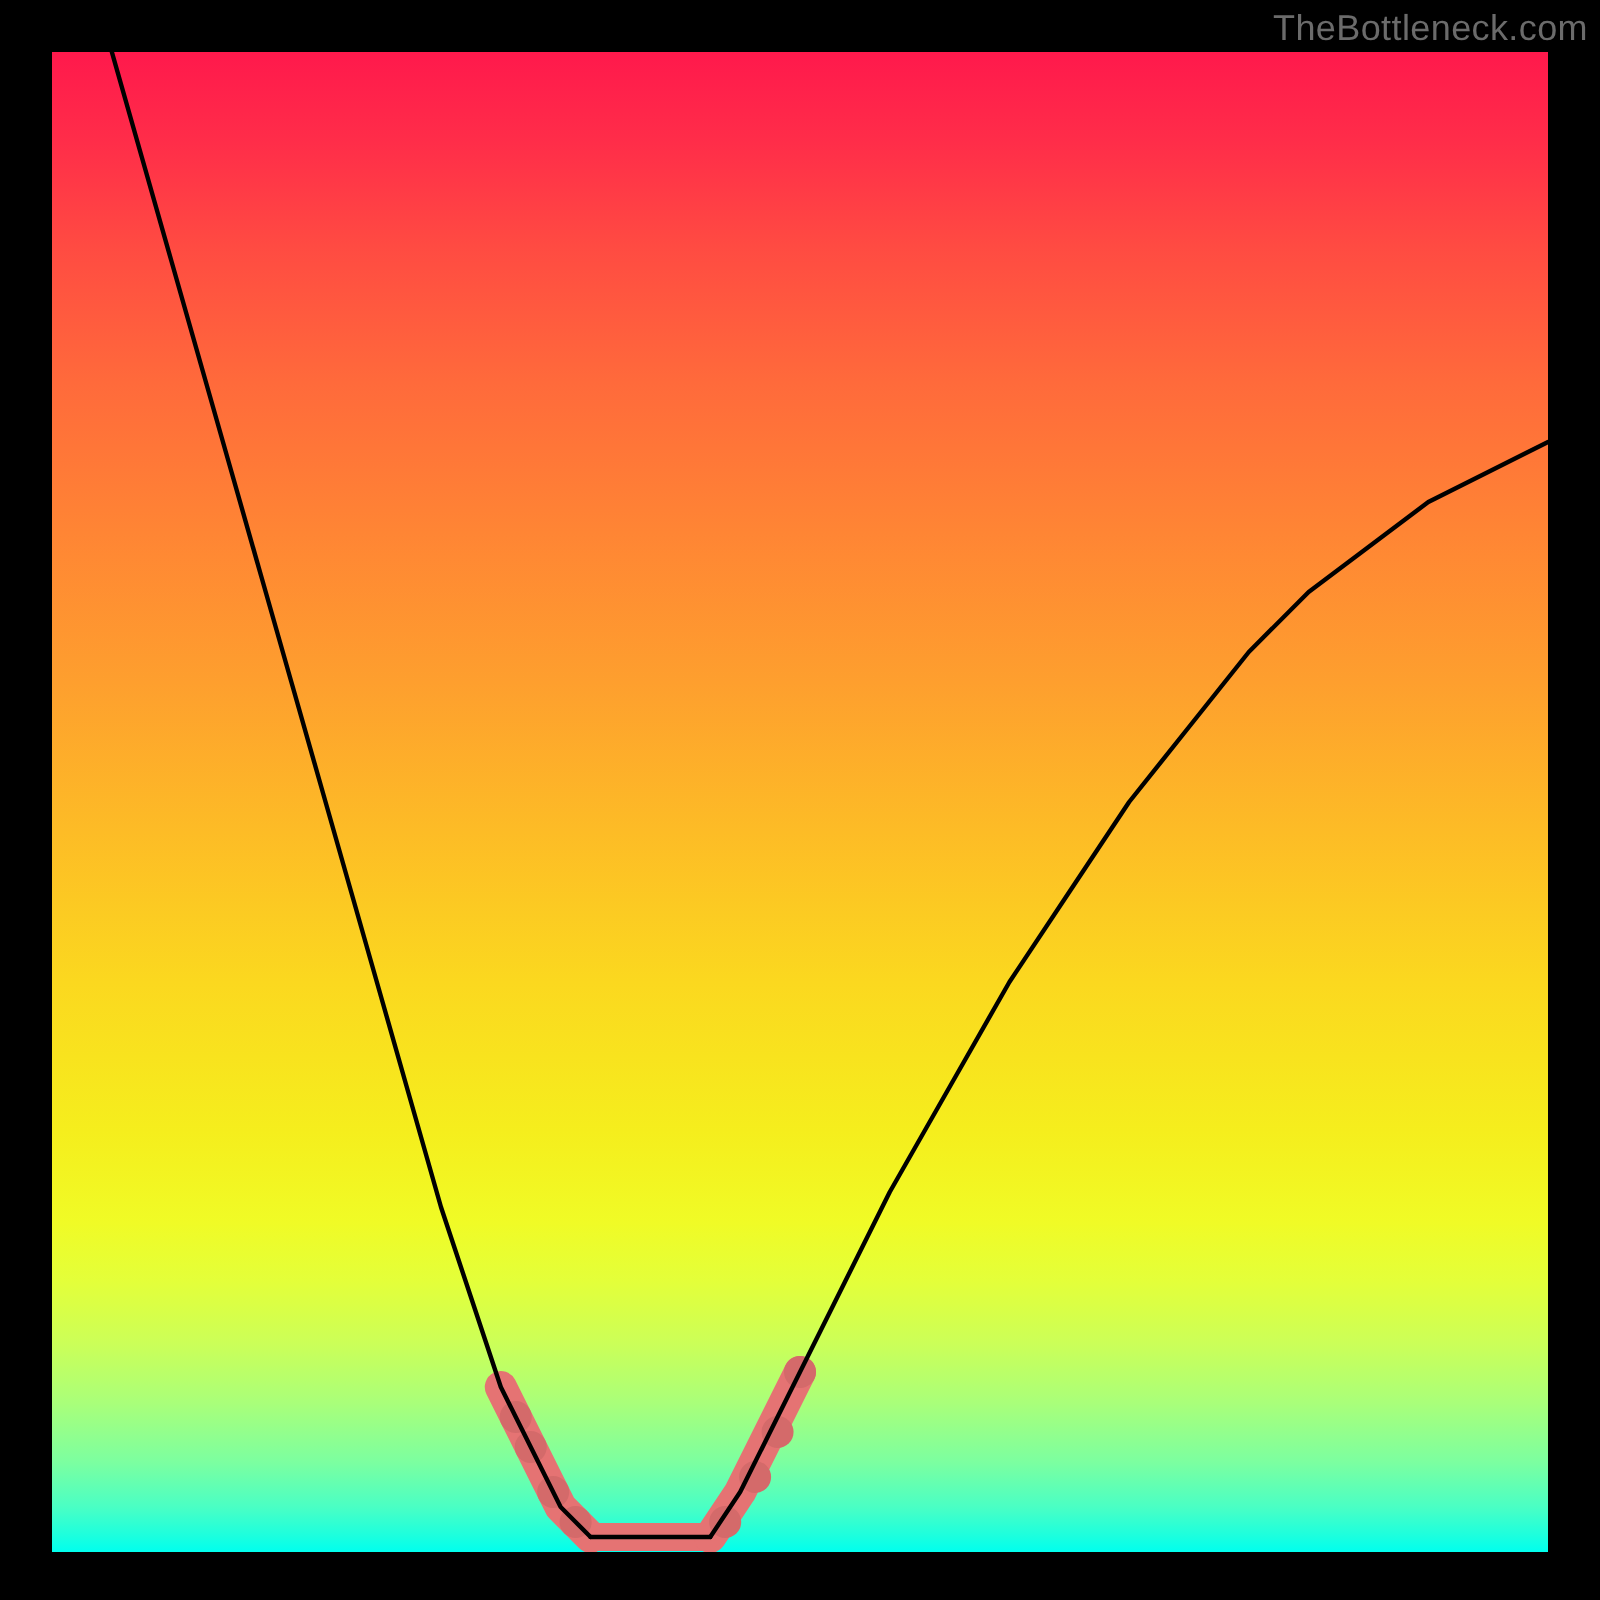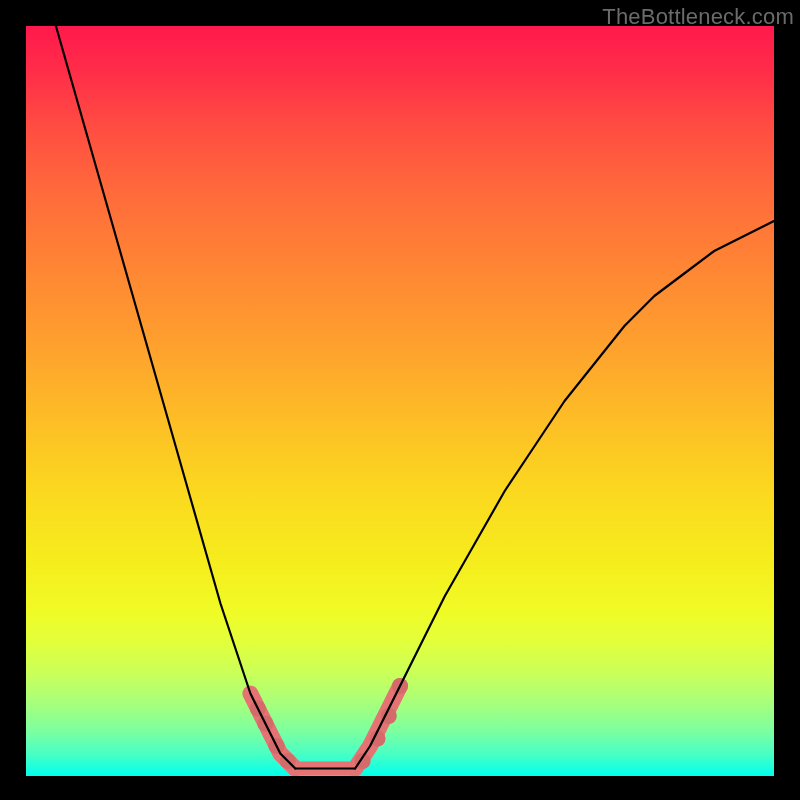--- a/index.html
+++ b/index.html
@@ -32,21 +32,21 @@
       #00ffee 100%
     );
     overflow: hidden;
   }
 
   .watermark {
     position: absolute;
     top: 4px;
     right: 6px;
     color: #6b6b6b;
-    font-size: 22px;
+    font-size: 18px;
     font-weight: 500;
     letter-spacing: 0.2px;
     z-index: 10;
   }
 
   svg.curve-layer {
     position: absolute;
     inset: 0;
     width: 100%;
     height: 100%;

